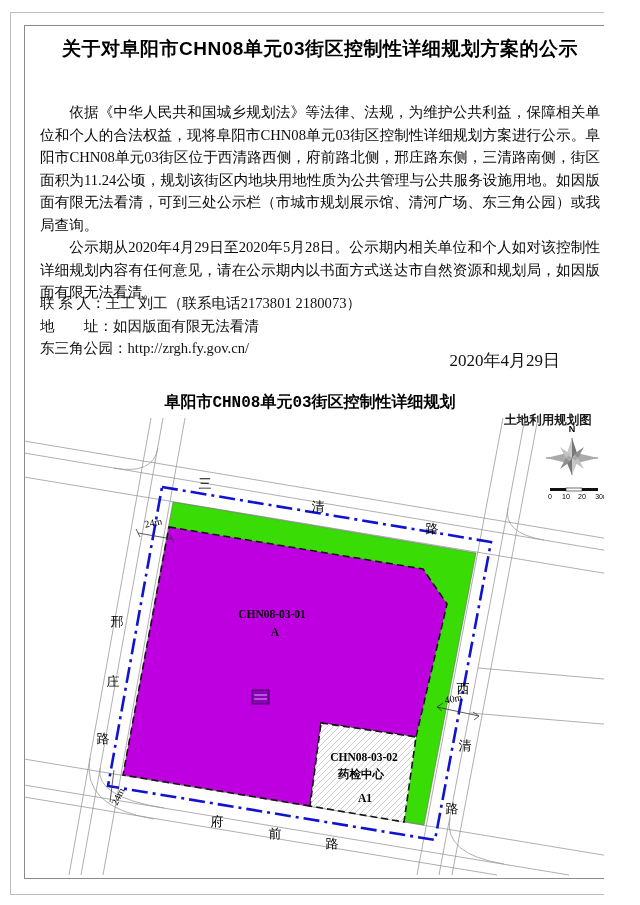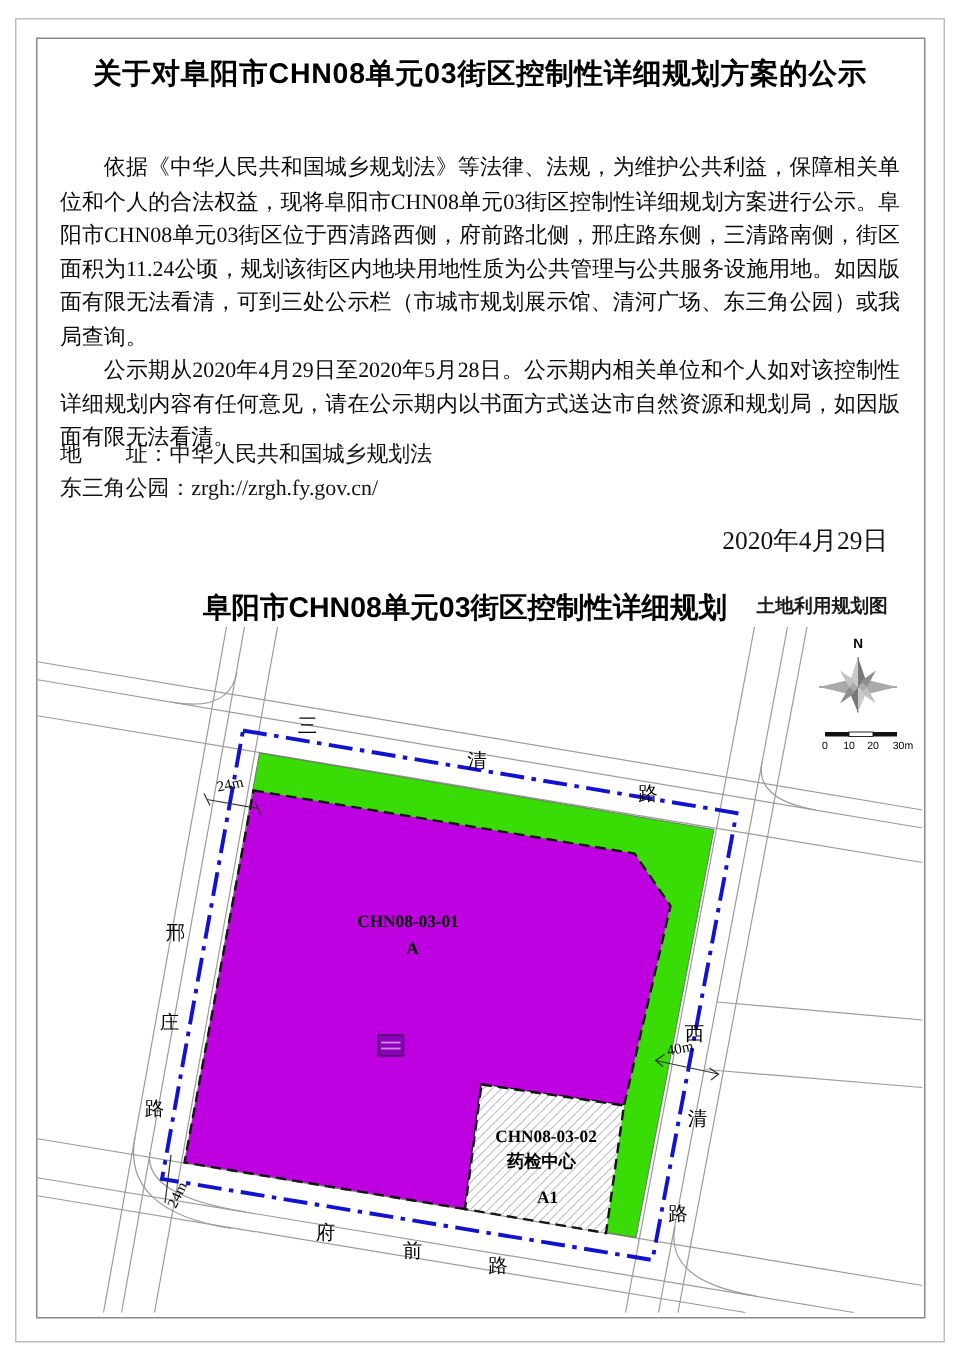--- a/index.html
+++ b/index.html
@@ -1,33 +1,33 @@
 <!DOCTYPE html>
 <html><head>
 <meta charset="utf-8">
 <style>
   html,body{margin:0;padding:0;background:#fff;}
   #canvas{position:relative;width:604px;height:905px;background:#fff;overflow:hidden;
-          font-family:"Liberation Serif",serif;color:#111;padding-left:32px;}
+          font-family:"Liberation Serif",serif;color:#111;}
   .page-border{position:absolute;left:10px;top:12px;width:618px;height:881px;
                border:1px solid #bdbdbd;background:#fff;}
   .content-box{position:absolute;left:24px;top:25px;width:591px;height:852px;
                border:1px solid #8a8a8a;background:#fff;}
   .doc-title{position:absolute;left:34px;top:36px;width:572px;text-align:center;
              font-family:"Liberation Sans",sans-serif;font-weight:bold;font-size:19px;
              letter-spacing:.5px;color:#000;}
   .body-text{position:absolute;left:40px;top:101px;width:560px;}
   .body-text p{margin:0;font-size:14.6px;line-height:22.5px;text-align:justify;
                text-indent:2em;color:#0a0a0a;}
   .contact{position:absolute;left:40px;top:292px;font-size:14.6px;line-height:22.5px;}
   .contact .row span{white-space:pre;}
   .doc-date{position:absolute;right:44px;top:349px;font-size:17px;}
   .map-title{position:absolute;left:110px;top:392px;width:400px;text-align:center;
-             font-family:Liberation Sans, sans-serif;font-weight:bold;font-size:19px;color:#000;}
-  .map-legend{position:absolute;left:488px;top:396px;width:120px;text-align:center;
+             font-family:Liberation Mono, monospace;font-weight:bold;font-size:16px;color:#000;}
+  .map-legend{position:absolute;left:488px;top:412px;width:120px;text-align:center;
               font-family:"Liberation Sans",sans-serif;font-weight:bold;font-size:12.5px;color:#1a1a1a;}
   svg text{font-family:"Liberation Serif",serif;fill:#000;}
   .road-char{font-size:13px;}
   .parcel-code{font-size:11.5px;font-weight:600;}
   .dim-label{font-size:10px;}
   .tick-label{font-size:7px;font-family:"Liberation Sans",sans-serif;}
   .north-label{font-size:9px;font-family:"Liberation Sans",sans-serif;font-weight:bold;}
 </style>
 </head>
 <body>
@@ -37,22 +37,23 @@
   <div class="content-box"></div>
 
   <div class="doc-title">关于对阜阳市CHN08单元03街区控制性详细规划方案的公示</div>
 
   <div class="body-text">
     <p>依据《中华人民共和国城乡规划法》等法律、法规，为维护公共利益，保障相关单位和个人的合法权益，现将阜阳市CHN08单元03街区控制性详细规划方案进行公示。阜阳市CHN08单元03街区位于西清路西侧，府前路北侧，邢庄路东侧，三清路南侧，街区面积为11.24公顷，规划该街区内地块用地性质为公共管理与公共服务设施用地。如因版面有限无法看清，可到三处公示栏（市城市规划展示馆、清河广场、东三角公园）或我局查询。</p>
     <p>公示期从2020年4月29日至2020年5月28日。公示期内相关单位和个人如对该控制性详细规划内容有任何意见，请在公示期内以书面方式送达市自然资源和规划局，如因版面有限无法看清。</p>
   </div>
 
   <div class="contact">
-    <div class="row"><span>地　　址：</span><span>中华人民共和国城乡规划法</span></div>
-    <div class="row"><span>东三角公园：</span><span>zrgh://zrgh.fy.gov.cn/</span></div>
+    <div class="row"><span>联 系 人：</span><span>王工 刘工（联系电话2173801 2180073）</span></div>
+    <div class="row"><span>地　　址：</span><span>如因版面有限无法看清</span></div>
+    <div class="row"><span>东三角公园：</span><span>http://zrgh.fy.gov.cn/</span></div>
   </div>
 
   <div class="doc-date">2020年4月29日</div>
 
   <div class="map-title">阜阳市CHN08单元03街区控制性详细规划</div>
   <div class="map-legend">土地利用规划图</div>
 
   <svg width="591" height="459" viewBox="0 0 591 459" style="position:absolute;left:24px;top:418px;">
     <defs>
       <pattern id="hatch" width="6" height="6" patternUnits="userSpaceOnUse">

